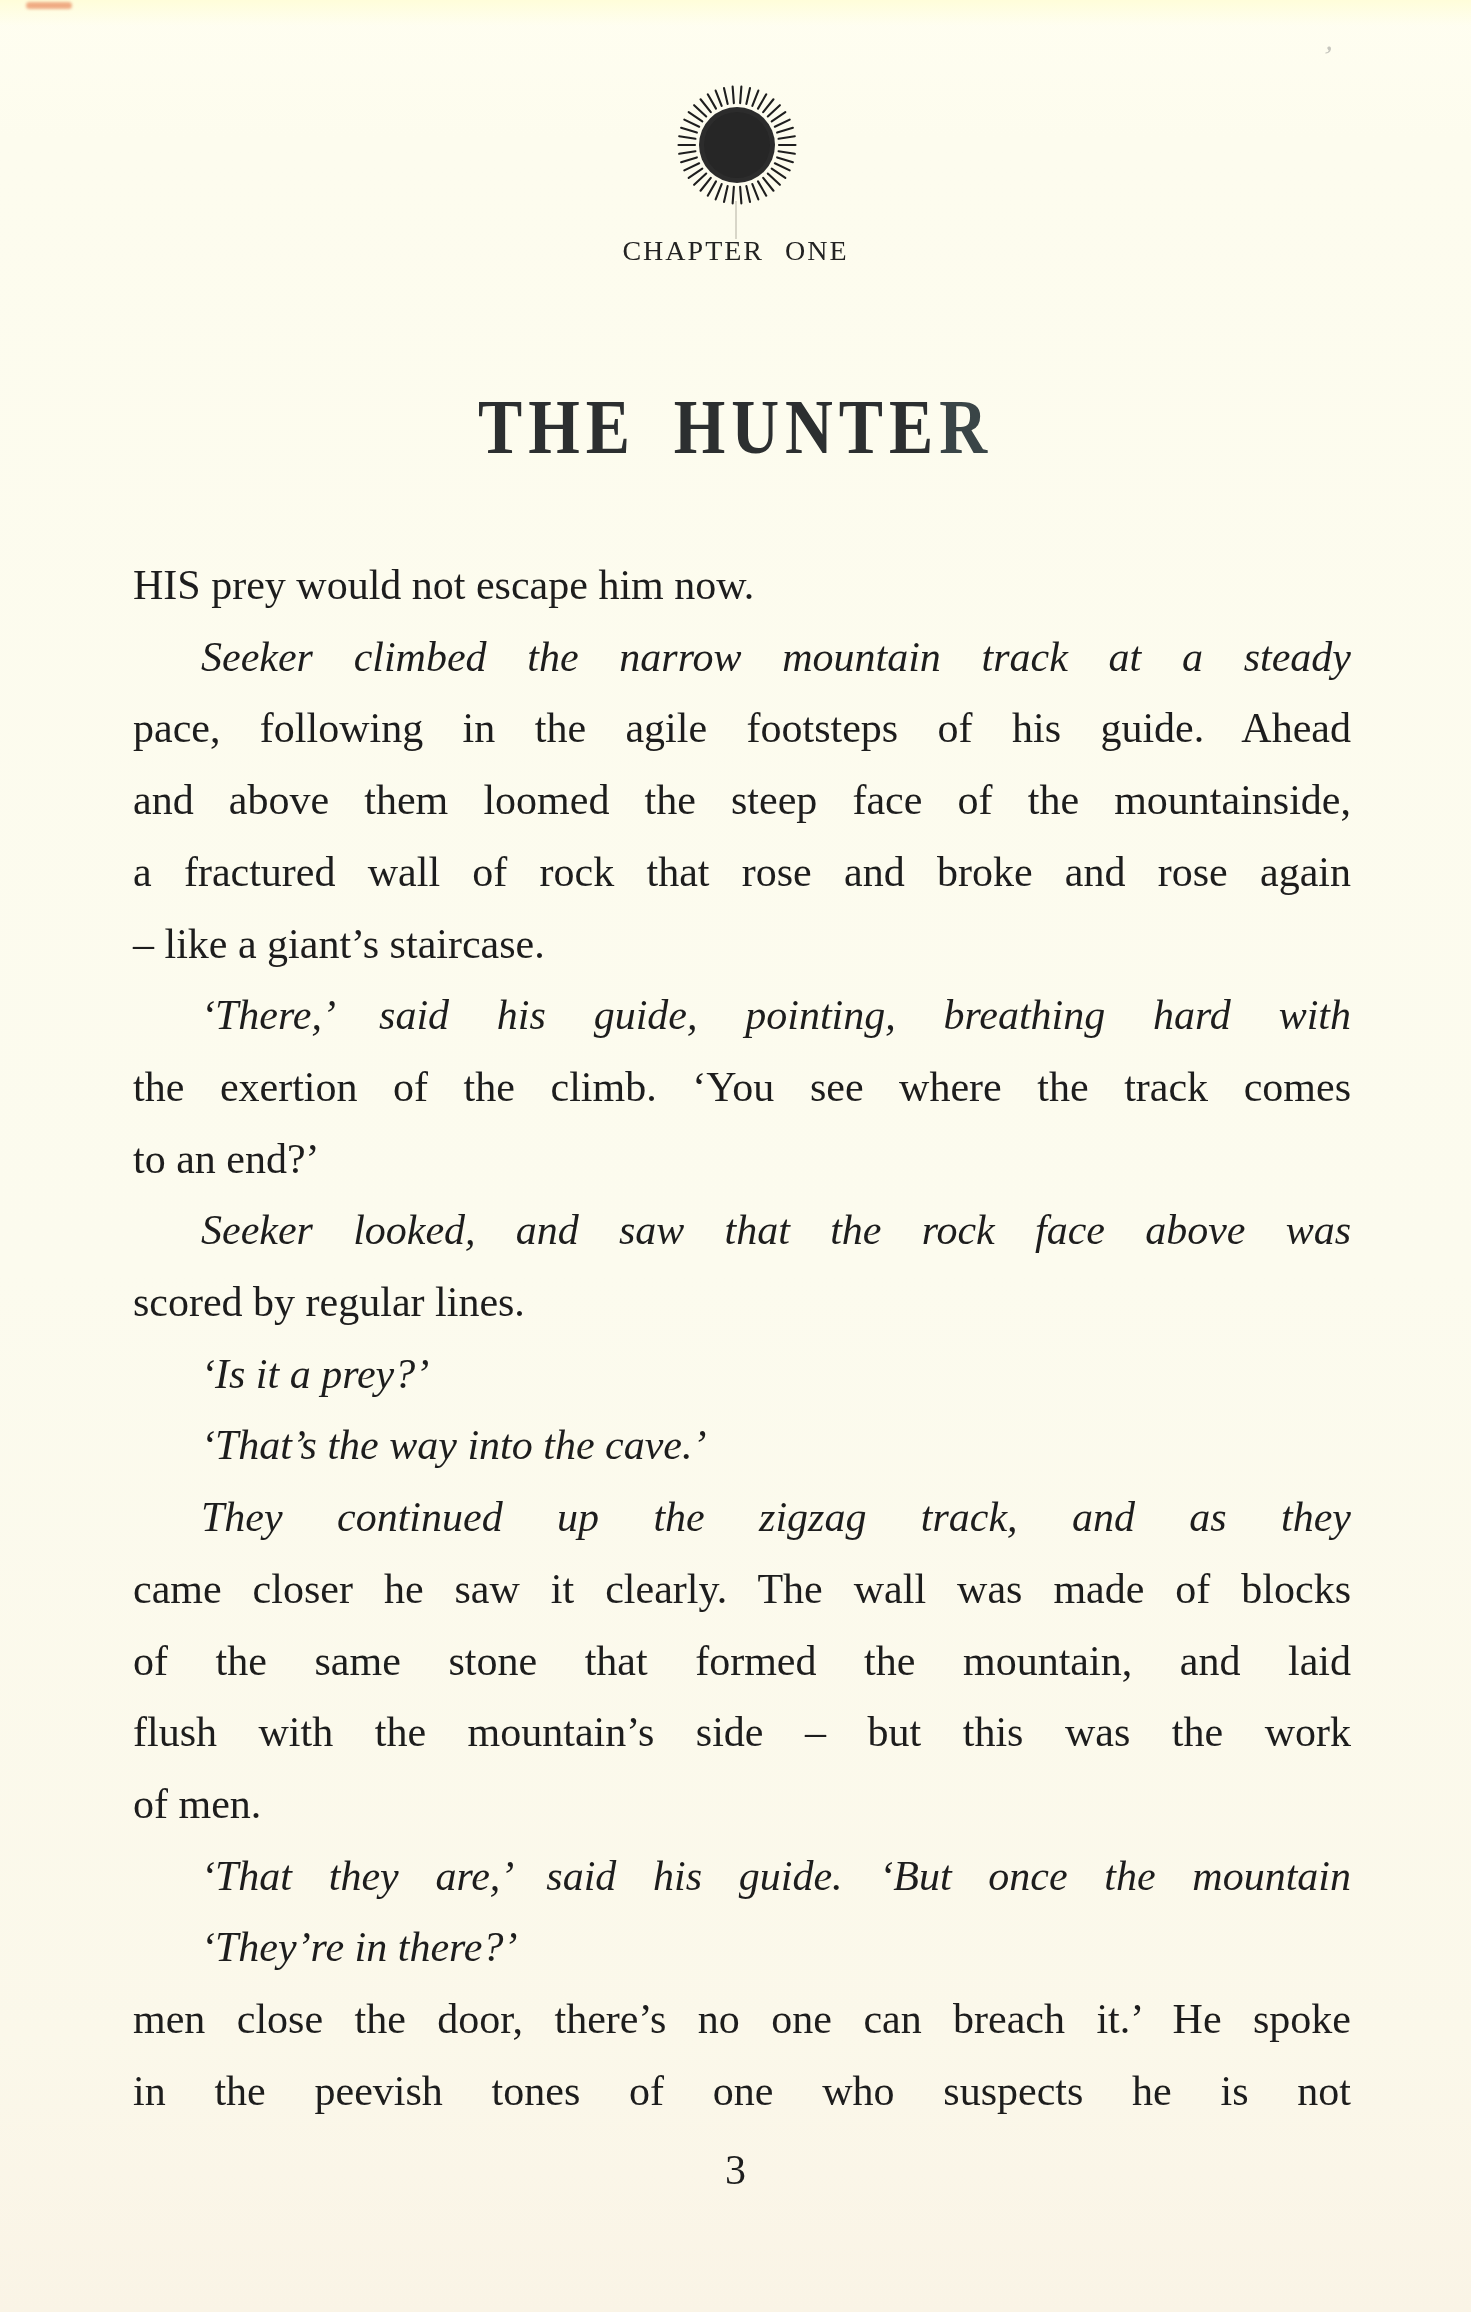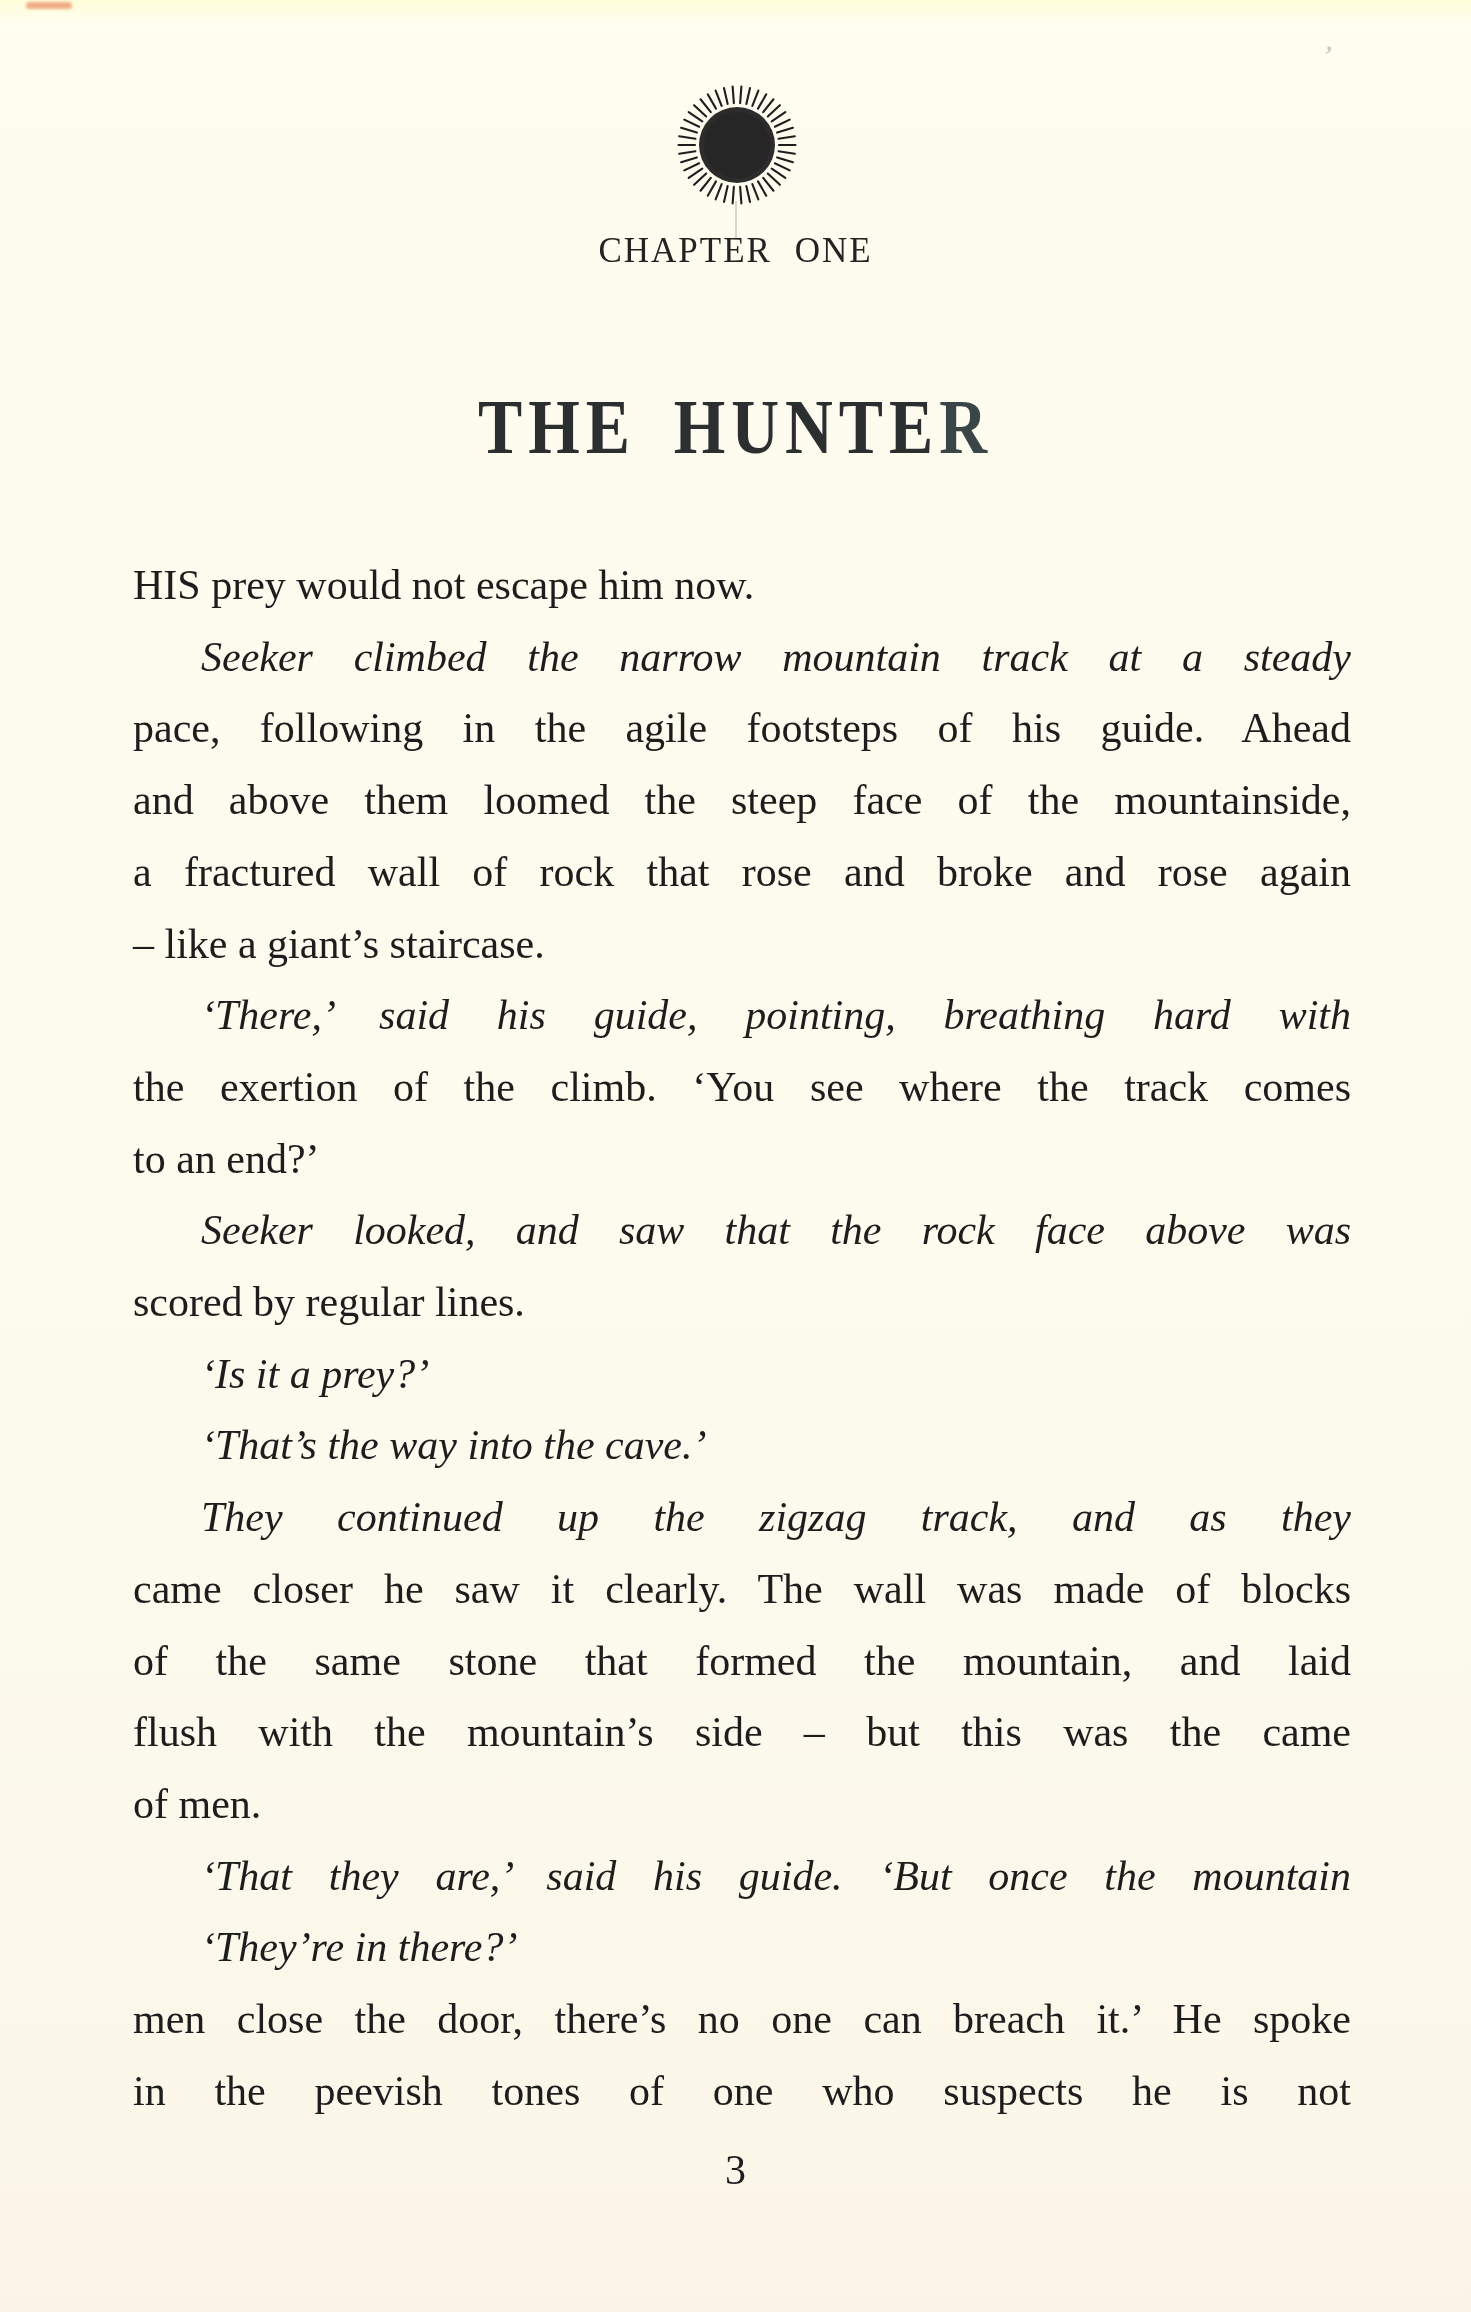--- a/index.html
+++ b/index.html
@@ -64,21 +64,21 @@
     width: 2px;
     height: 38px;
     background: #b9b7aa;
     opacity: 0.55;
   }
   .chapter-label {
     position: absolute;
     left: 0; top: 226px;
     width: 100%;
     text-align: center;
-    font-size: 35px;
+    font-size: 28px;
     line-height: 50px;
     letter-spacing: 2px;
     word-spacing: 12px;
     color: #232323;
   }
   .page-title {
     position: absolute;
     left: 0; top: 330px;
     width: 100%;
     text-align: center;
@@ -194,21 +194,21 @@
       <div class="line indent">‘There,’ said his guide, pointing, breathing hard with</div>
       <div class="line">the exertion of the climb. ‘You see where the track comes</div>
       <div class="line last">to an end?’</div>
       <div class="line indent">Seeker looked, and saw that the rock face above was</div>
       <div class="line last">scored by regular lines.</div>
       <div class="line indent last">‘Is it a prey?’</div>
       <div class="line indent last">‘That’s the way into the cave.’</div>
       <div class="line indent">They continued up the zigzag track, and as they</div>
       <div class="line">came closer he saw it clearly. The wall was made of blocks</div>
       <div class="line">of the same stone that formed the mountain, and laid</div>
-      <div class="line">flush with the mountain’s side – but this was the came</div>
+      <div class="line">flush with the mountain’s side – but this was the work</div>
       <div class="line last">of men.</div>
       <div class="line indent">‘That they are,’ said his guide. ‘But once the mountain</div>
       <div class="line indent last">‘They’re in there?’</div>
       <div class="line">men close the door, there’s no one can breach it.’ He spoke</div>
       <div class="line">in the peevish tones of one who suspects he is not</div>
     </div>
 
   <div class="page-number">3</div>
 
 </div>

